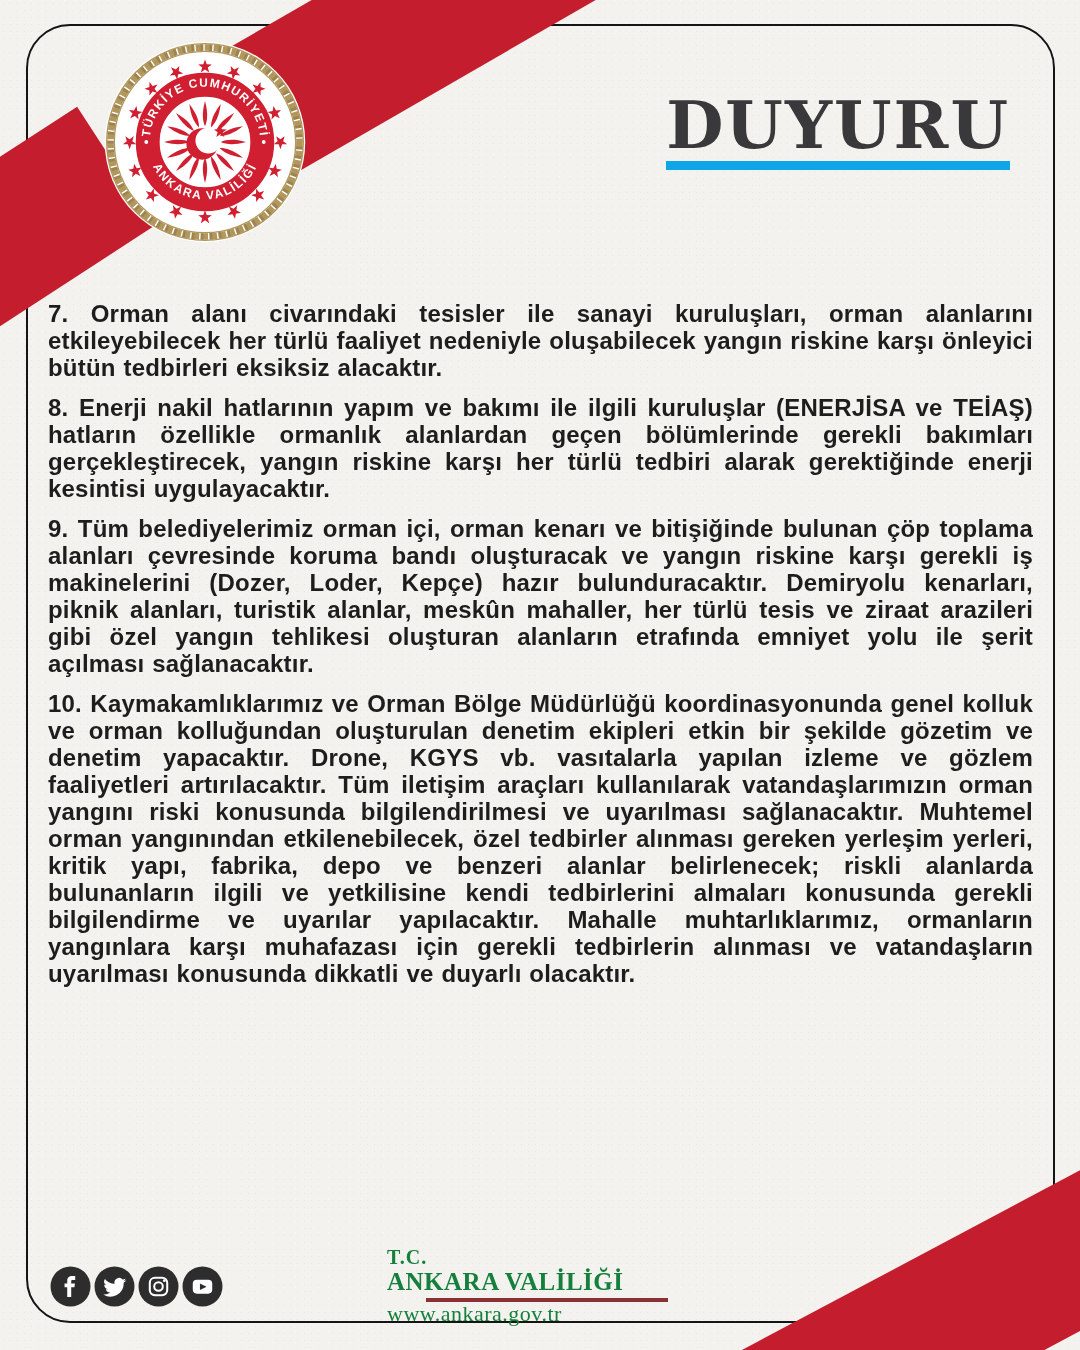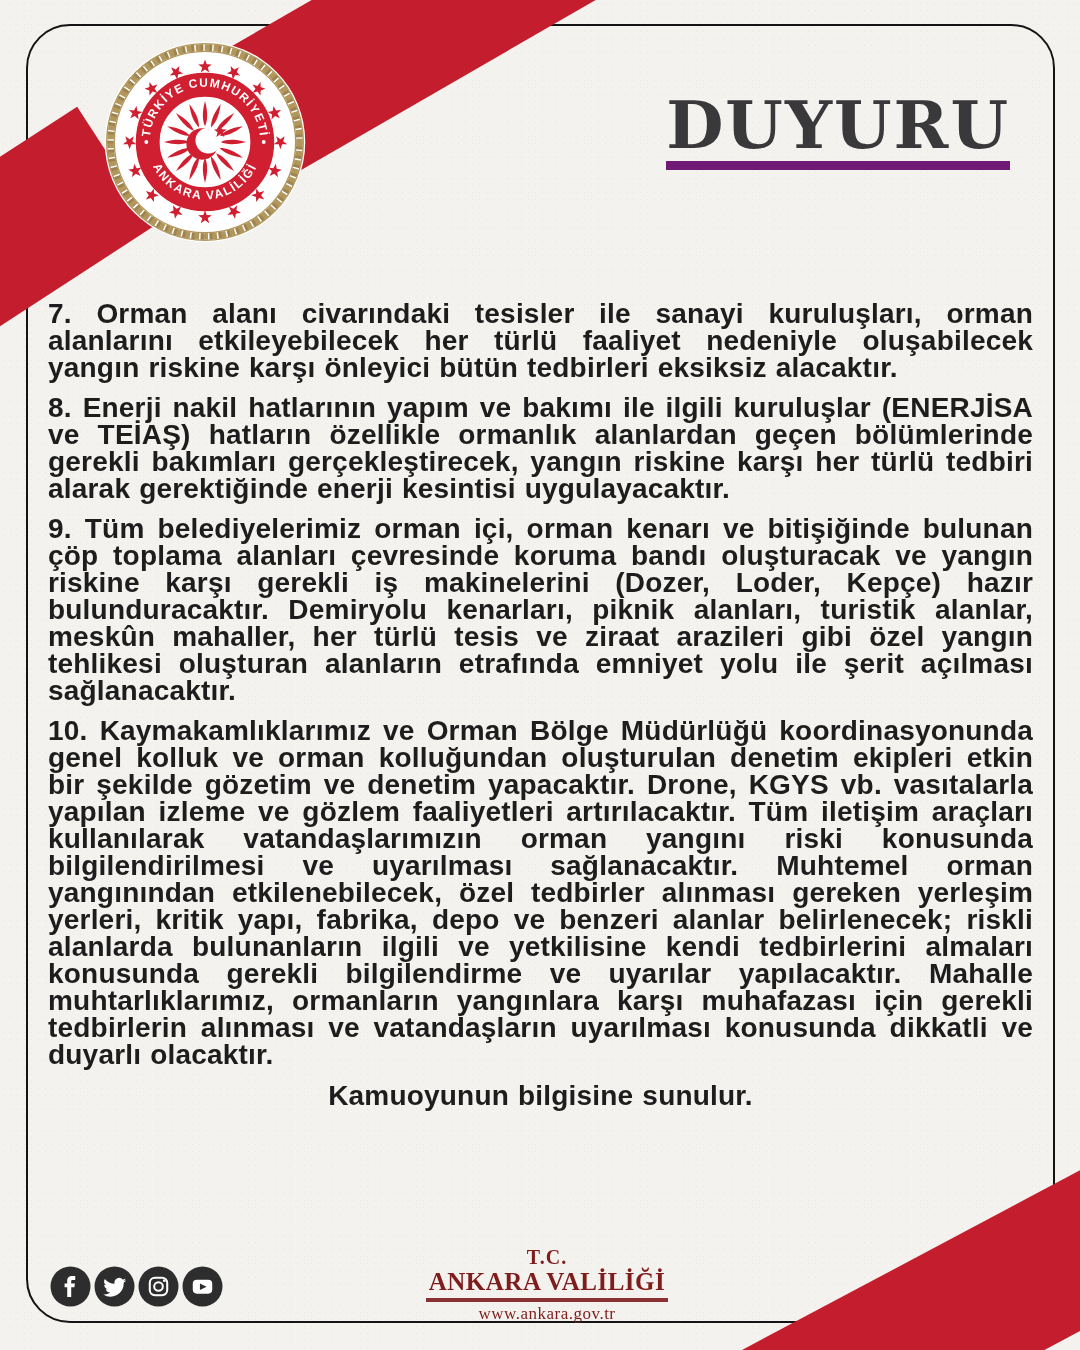--- a/index.html
+++ b/index.html
@@ -31,44 +31,44 @@
   
   .seal{position:absolute;left:100px;top:37px;width:210px;height:210px;z-index:3;}
   .seal svg{display:block;}
 
   
   .title-wrap{position:absolute;right:70px;top:92px;z-index:4;text-align:right;}
   .title{
     display:inline-block;
     font-family:"DejaVu Serif", serif;font-weight:bold;
     font-size:66px;line-height:1.0;letter-spacing:2px;color:#39383a;
-    border-bottom:9px solid #701a75;padding-bottom:3px;
+    border-bottom:9px solid #0ea5e9;padding-bottom:3px;
   }
 
   
   .body-text{
     position:absolute;left:48px;top:300px;width:985px;z-index:4;
-    font-size:28px;line-height:27px;font-weight:700;color:#1d1d1d;
+    font-size:24px;line-height:27px;font-weight:700;color:#1d1d1d;
     text-align:justify;letter-spacing:0.2px;word-spacing:1px;
   }
   .body-text p{margin:0 0 13px 0;}
   .body-text .num{font-weight:700;}
   .closing{ text-indent:58px; }
   .closing-line{text-align:center;margin-top:14px !important;}
 
   
   .social{position:absolute;left:50px;top:1266px;z-index:4;display:flex;gap:3px;}
   .social .sico{width:41px;height:41px;display:block;}
 
   .footer-org{position:absolute;left:387px;top:1246px;width:320px;z-index:4;
-    text-align:center;font-family:"Liberation Serif", serif;color:#7f1d1d;}
+    font-family:"Liberation Serif", serif;color:#15803d;}
   .footer-tc{font-size:20px;font-weight:bold;line-height:22px;letter-spacing:1px;}
   .footer-orgname{font-size:25px;font-weight:bold;line-height:27px;letter-spacing:0.5px;}
   .footer-underline{width:242px;height:4px;background:#8a3136;margin:3px auto 3px auto;}
-  .footer-web{font-size:17px;line-height:18px;letter-spacing:0.5px;}
+  .footer-web{font-size:22px;line-height:18px;letter-spacing:0.5px;}
 </style>
 </head>
 <body>
 
 <div class="frame"></div>
 
 <div class="ribbon ribbon-top"></div>
 <div class="ribbon ribbon-left"></div>
 <div class="ribbon ribbon-bottom"></div>
 
@@ -150,21 +150,20 @@
 
 <div class="title-wrap">
   <span class="title">DUYURU</span>
 </div>
 
 <div class="body-text">
   <p><b class="num">7.</b> <span>Orman alanı civarındaki tesisler ile sanayi kuruluşları, orman alanlarını etkileyebilecek her türlü faaliyet nedeniyle oluşabilecek yangın riskine karşı önleyici bütün tedbirleri eksiksiz alacaktır.</span></p>
   <p><b class="num">8.</b> <span>Enerji nakil hatlarının yapım ve bakımı ile ilgili kuruluşlar (ENERJİSA ve TEİAŞ) hatların özellikle ormanlık alanlardan geçen bölümlerinde gerekli bakımları gerçekleştirecek, yangın riskine karşı her türlü tedbiri alarak gerektiğinde enerji kesintisi uygulayacaktır.</span></p>
   <p><b class="num">9.</b> <span>Tüm belediyelerimiz orman içi, orman kenarı ve bitişiğinde bulunan çöp toplama alanları çevresinde koruma bandı oluşturacak ve yangın riskine karşı gerekli iş makinelerini (Dozer, Loder, Kepçe) hazır bulunduracaktır. Demiryolu kenarları, piknik alanları, turistik alanlar, meskûn mahaller, her türlü tesis ve ziraat arazileri gibi özel yangın tehlikesi oluşturan alanların etrafında emniyet yolu ile şerit açılması sağlanacaktır.</span></p>
   <p><b class="num">10.</b> <span>Kaymakamlıklarımız ve Orman Bölge Müdürlüğü koordinasyonunda genel kolluk ve orman kolluğundan oluşturulan denetim ekipleri etkin bir şekilde gözetim ve denetim yapacaktır. Drone, KGYS vb. vasıtalarla yapılan izleme ve gözlem faaliyetleri artırılacaktır. Tüm iletişim araçları kullanılarak vatandaşlarımızın orman yangını riski konusunda bilgilendirilmesi ve uyarılması sağlanacaktır. Muhtemel orman yangınından etkilenebilecek, özel tedbirler alınması gereken yerleşim yerleri, kritik yapı, fabrika, depo ve benzeri alanlar belirlenecek; riskli alanlarda bulunanların ilgili ve yetkilisine kendi tedbirlerini almaları konusunda gerekli bilgilendirme ve uyarılar yapılacaktır. Mahalle muhtarlıklarımız, ormanların yangınlara karşı muhafazası için gerekli tedbirlerin alınması ve vatandaşların uyarılması konusunda dikkatli ve duyarlı olacaktır.</span></p>
-  <p class="closing-line">Kamuoyunun bilgisine sunulur.</p>
 </div>
 
 <div class="social">
   <svg class="sico" viewBox="0 0 40 40">
     <circle cx="20" cy="20" r="19.5" fill="#2d2d2d"></circle>
     <path fill="#ffffff" d="M22 13.6h2.6V9.8h-3.2c-3.2 0-4.6 2.1-4.6 4.7v2.6h-2.6v3.7h2.6v9.4h3.9v-9.4h3.1l.5-3.7h-3.6v-2.2c0-.9.4-1.3 1.3-1.3z"></path>
   </svg>
   <svg class="sico" viewBox="0 0 40 40">
     <circle cx="20" cy="20" r="19.5" fill="#2d2d2d"></circle>
     <path fill="#ffffff" d="M31.5 13.8c-.8.4-1.7.6-2.6.8.9-.6 1.6-1.5 2-2.5-.9.5-1.9.9-2.9 1.1a4.6 4.6 0 0 0-7.9 4.2 13 13 0 0 1-9.5-4.8 4.6 4.6 0 0 0 1.4 6.1c-.7 0-1.5-.2-2.1-.5 0 2.2 1.6 4 3.7 4.4-.6.2-1.3.2-2.1.1a4.6 4.6 0 0 0 4.3 3.2 9.2 9.2 0 0 1-6.8 1.9 13 13 0 0 0 20-11v-.6c.9-.6 1.7-1.4 2.5-2.4z"></path>

